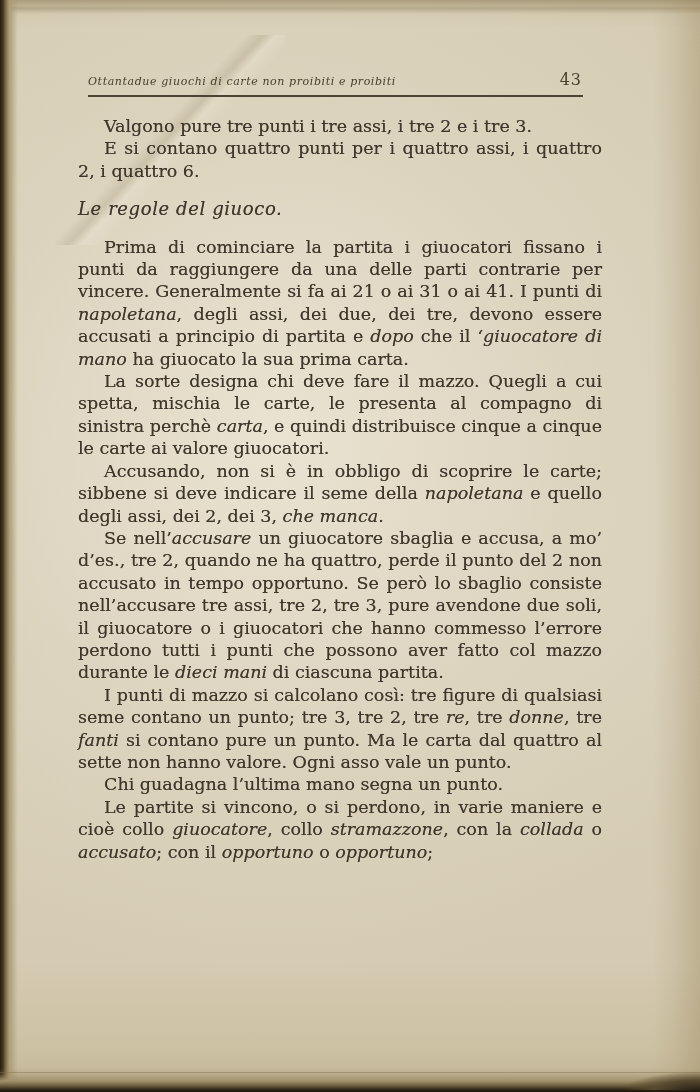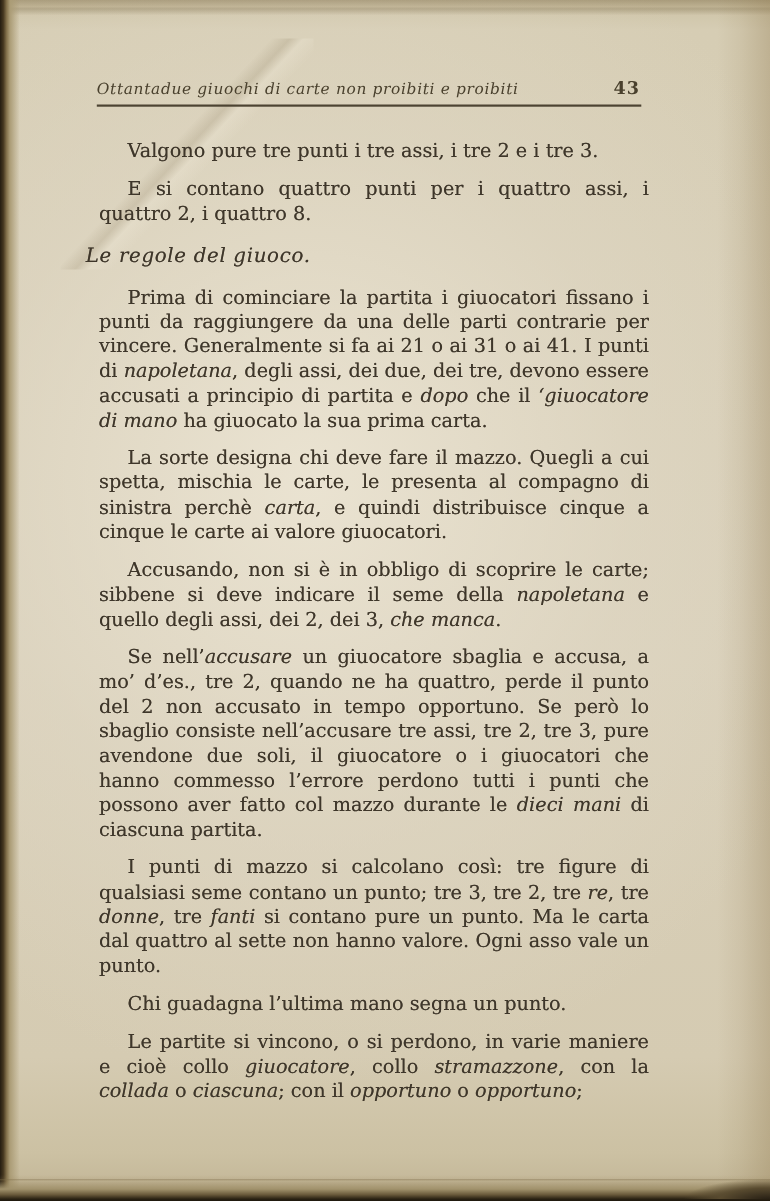--- a/index.html
+++ b/index.html
@@ -53,42 +53,42 @@
   }
   
   .running-header {
     position: absolute; left: 88px; top: 70px; width: 494px;
     display: flex; justify-content: space-between; align-items: baseline;
     color: var(--ink-light, #49402d);
     white-space: nowrap;
   }
   .running-header .rh-title {
     font-style: italic;
-    font-size: 14px;
+    font-size: 11px;
     letter-spacing: 0.6px;
   }
   .running-header .rh-num {
-    font-weight: bold;
+    font-weight: normal;
     font-size: 16px;
     letter-spacing: 1px;
   }
   .header-rule {
     position: absolute; left: 88px; top: 95px; width: 495px; height: 2px;
     background: var(--rule, #4c4332);
   }
   
   .page-body {
     position: absolute; left: 78px; top: 115px; width: 524px;
     color: var(--ink, #3e362a);
     font-size: 17.5px;
     line-height: 22.4px;
     text-shadow: 0 0 0.6px rgba(62, 54, 42, 0.65);
   }
   .page-body p {
-    margin: 12px;
+    margin: 0;
     text-indent: 26px;
     text-align: justify;
   }
   .page-body h2 {
     margin: 16px 0 15px 0;
     font-size: 18px;
     font-weight: normal;
     font-style: italic;
     text-align: left;
     text-indent: 0;
@@ -112,24 +112,24 @@
   <div class="corner-curl"></div>
 
   <div class="running-header">
     <span class="rh-title">Ottantadue giuochi di carte non proibiti e proibiti</span>
     <span class="rh-num">43</span>
   </div>
   <div class="header-rule"></div>
 
   <main class="page-body">
       <p><span>Valgono pure tre punti i tre assi, i tre 2 e i tre 3.</span></p>
-      <p><span>E si contano quattro punti per i quattro assi, i quattro 2, i quattro 8.</span></p>
+      <p><span>E si contano quattro punti per i quattro assi, i quattro 2, i quattro 6.</span></p>
       <h2><em>Le regole del giuoco.</em></h2>
       <p><span>Prima di cominciare la partita i giuocatori fissano i punti da raggiungere da una delle parti contrarie per vincere. Generalmente si fa ai 21 o ai 31 o ai 41. I punti di </span><em>napoletana</em><span>, degli assi, dei due, dei tre, devono essere accusati a principio di partita e </span><em>dopo</em><span> che il </span><em>‘giuocatore di mano</em><span> ha giuocato la sua prima carta.</span></p>
       <p><span>La sorte designa chi deve fare il mazzo. Quegli a cui spetta, mischia le carte, le presenta al compagno di sinistra perchè </span><em>carta</em><span>, e quindi distribuisce cinque a cinque le carte ai valore giuocatori.</span></p>
       <p><span>Accusando, non si è in obbligo di scoprire le carte; sibbene si deve indicare il seme della </span><em>napoletana</em><span> e quello degli assi, dei 2, dei 3, </span><em>che manca</em><span>.</span></p>
       <p><span>Se nell’</span><em>accusare</em><span> un giuocatore sbaglia e accusa, a mo’ d’es., tre 2, quando ne ha quattro, perde il punto del 2 non accusato in tempo opportuno. Se però lo sbaglio consiste nell’accusare tre assi, tre 2, tre 3, pure avendone due soli, il giuocatore o i giuocatori che hanno commesso l’errore perdono tutti i punti che possono aver fatto col mazzo durante le </span><em>dieci mani</em><span> di ciascuna partita.</span></p>
       <p><span>I punti di mazzo si calcolano così: tre figure di qualsiasi seme contano un punto; tre 3, tre 2, tre </span><em>re</em><span>, tre </span><em>donne</em><span>, tre </span><em>fanti</em><span> si contano pure un punto. Ma le carta dal quattro al sette non hanno valore. Ogni asso vale un punto.</span></p>
       <p><span>Chi guadagna l’ultima mano segna un punto.</span></p>
-      <p><span>Le partite si vincono, o si perdono, in varie maniere e cioè collo </span><em>giuocatore</em><span>, collo </span><em>stramazzone</em><span>, con la </span><em>collada</em><span> o </span><em>ciascuna</em><span>; con il </span><em>opportuno</em><span> o </span><em>opportuno</em><span>;</span></p>
+      <p><span>Le partite si vincono, o si perdono, in varie maniere e cioè collo </span><em>giuocatore</em><span>, collo </span><em>stramazzone</em><span>, con la </span><em>collada</em><span> o </span><em>accusato</em><span>; con il </span><em>opportuno</em><span> o </span><em>opportuno</em><span>;</span></p>
     </main>
 
 </div>
 
 </body></html>

